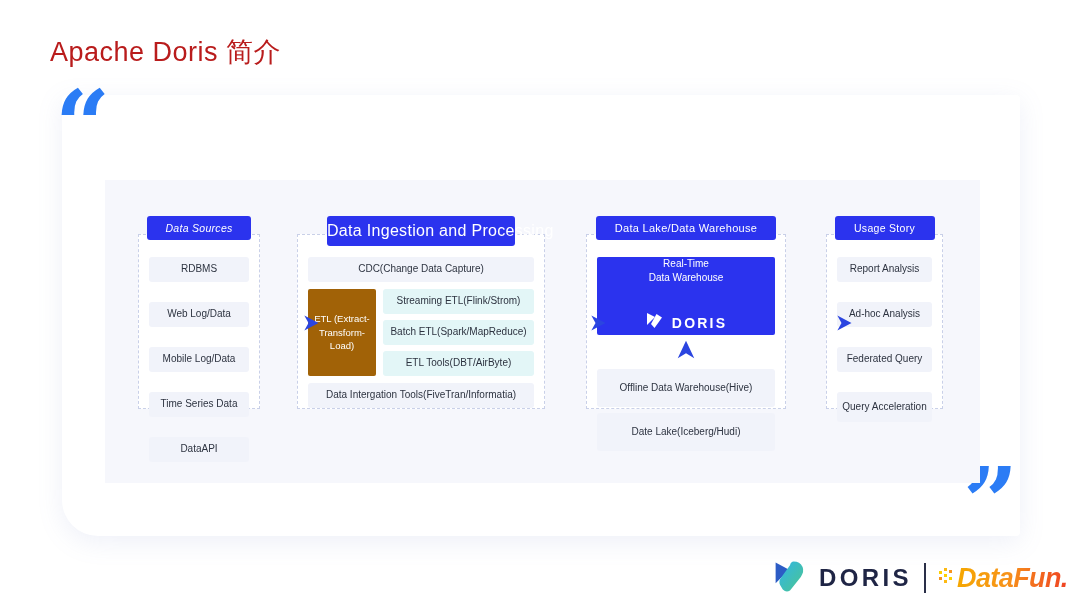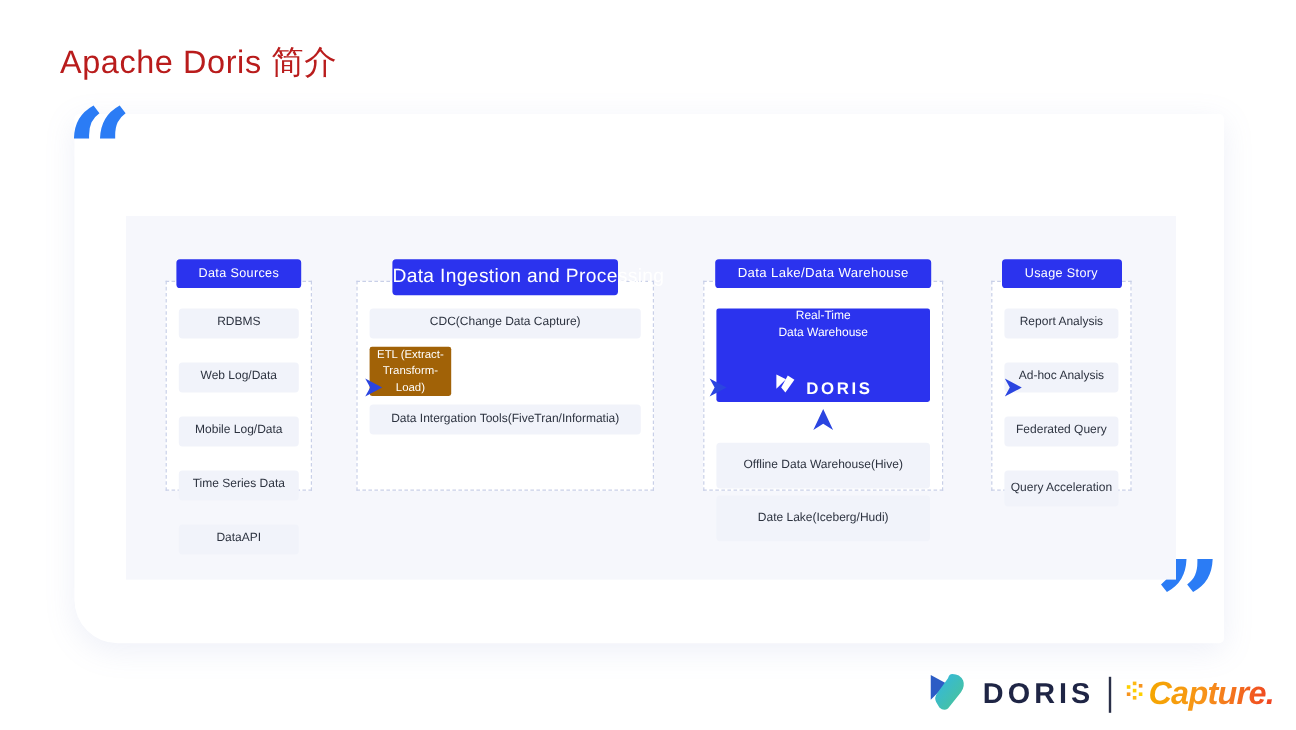--- a/index.html
+++ b/index.html
@@ -101,21 +101,21 @@
     background: #2b33ee;
     color: #ffffff;
     font-size: 10.5px;
     letter-spacing: 0.3px;
     border-radius: 3px;
     text-align: center;
     padding: 6px 0;
     box-sizing: border-box;
     white-space: nowrap;
   }
-  .col-sources   .col-header { width: 104px; }
+  .col-sources   .col-header { width: 104px; font-style: italic; }
   .col-ingestion .col-header { width: 188px; font-size: 16px; }
   .col-lake      .col-header { width: 180px; font-size: 11px; }
   .col-usage     .col-header { width: 100px; }
 
   .cell {
     background: #f1f3fa;
     color: #2d3340;
     font-size: 10px;
     border-radius: 3px;
     text-align: center;
@@ -283,20 +283,25 @@
       </div>
     </div>
 
     <div class="flow-col col-ingestion">
       <div class="col-header">Data Ingestion and Processing</div>
 
       <div class="cell ing-wide">CDC(Change Data Capture)</div>
 
       <div class="ing-mid">
         <div class="etl-box">ETL (Extract-Transform-Load)</div>
+        <div class="etl-subs">
+          <div class="cell">Streaming ETL(Flink/Strom)</div>
+          <div class="cell">Batch ETL(Spark/MapReduce)</div>
+          <div class="cell">ETL Tools(DBT/AirByte)</div>
+        </div>
       </div>
 
       <div class="cell ing-wide">Data Intergation Tools(FiveTran/Informatia)</div>
     </div>
 
     <div class="flow-col col-lake">
       <div class="col-header">Data Lake/Data Warehouse</div>
 
       <div class="doris-box">
         <div class="doris-title">
@@ -383,16 +388,16 @@
       <svg width="18" height="24" viewBox="0 0 18 24" aria-hidden="true">
         <rect x="1" y="7" width="3" height="3" fill="#fdd000"></rect>
         <rect x="6" y="4" width="3" height="3" fill="#fdb913"></rect>
         <rect x="1" y="13" width="3" height="3" fill="#f7941e"></rect>
         <rect x="6" y="10" width="3" height="3" fill="#fdd000"></rect>
         <rect x="11" y="6" width="3" height="3" fill="#f7941e"></rect>
         <rect x="6" y="16" width="3" height="3" fill="#fdb913"></rect>
         <rect x="11" y="13" width="3" height="3" fill="#fdd000"></rect>
       </svg>
     </span>
-    <span class="datafun-word">Capture.</span>
+    <span class="datafun-word">DataFun.</span>
   </div>
 
 </div>
 
 </body></html>

